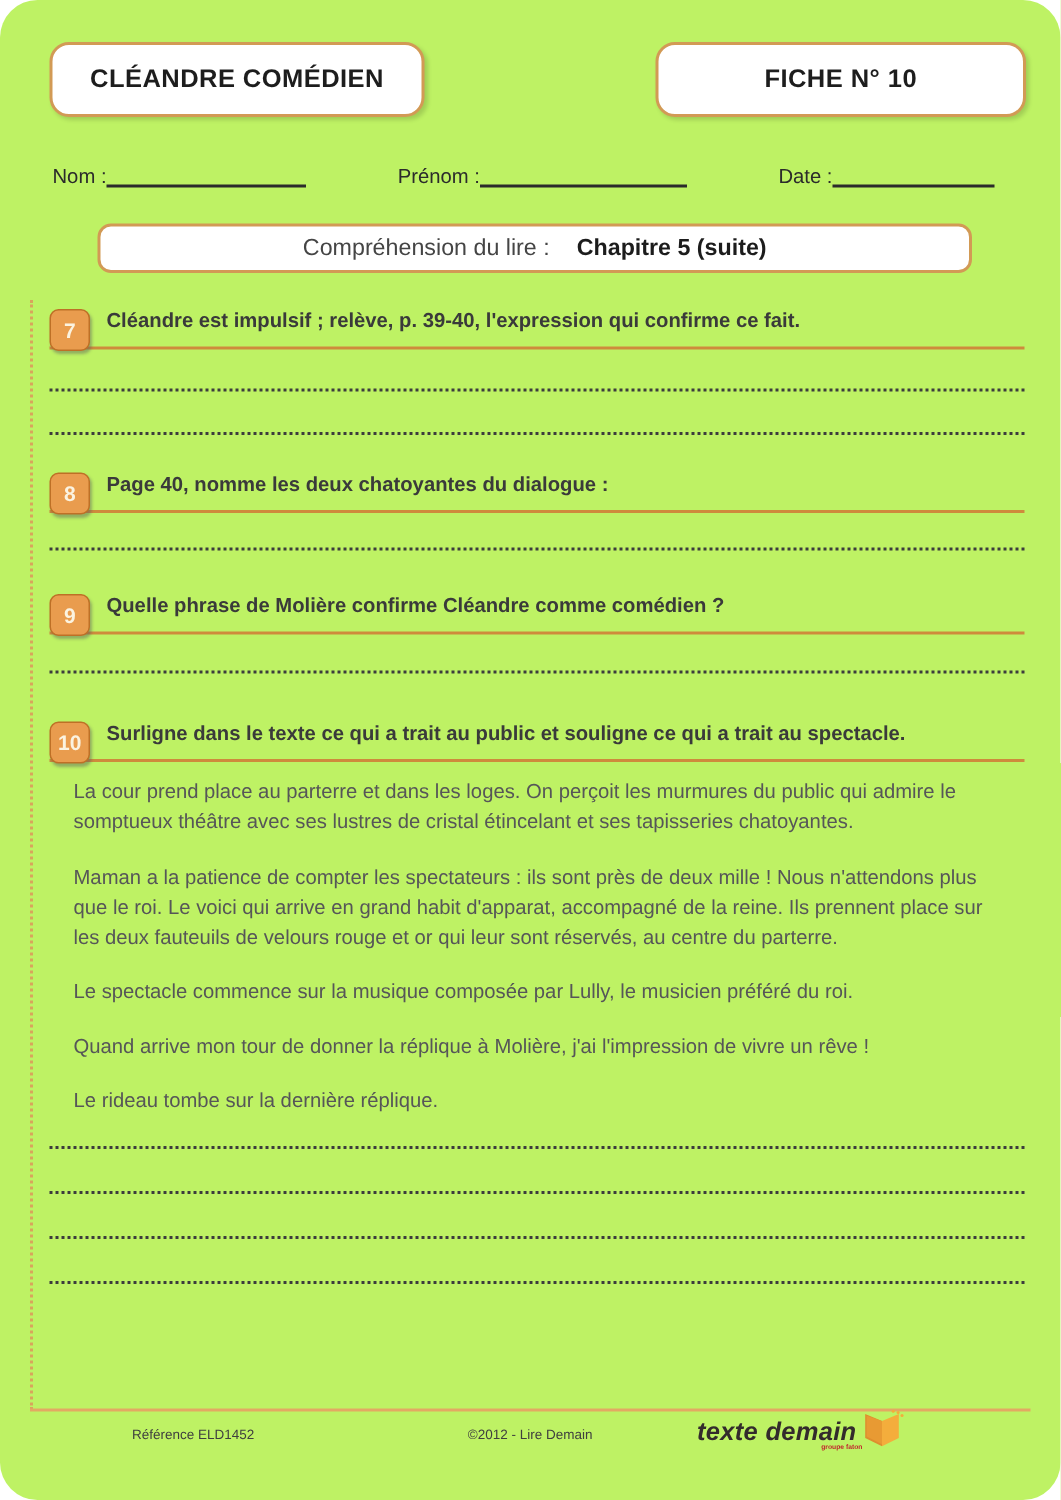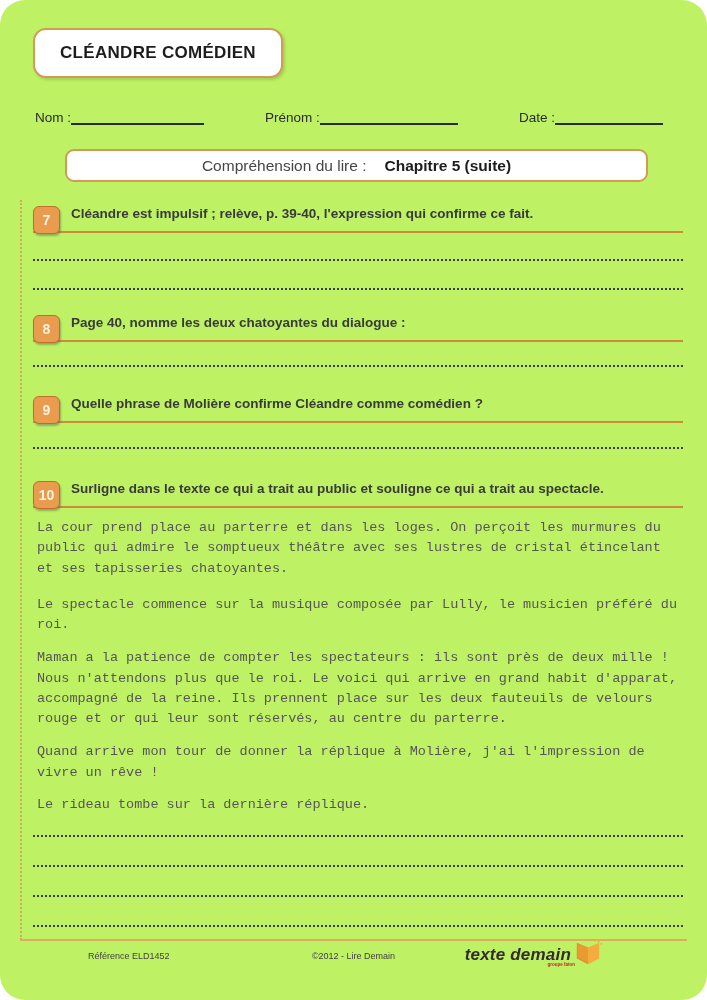--- a/index.html
+++ b/index.html
@@ -33,40 +33,43 @@
   
   .content{position:absolute;left:33px;top:203px;width:650px;}
   .q-header{position:relative;border-bottom:2.5px solid #CE8B3C;padding:0 0 6px 38px;min-height:22px;display:flex;align-items:center;}
   .q-badge{
     position:absolute;left:0;bottom:-2.5px;width:27px;height:28px;background:#E99C4E;border:1.5px solid #BE7026;
     border-radius:6px;box-sizing:border-box;display:flex;align-items:center;justify-content:center;
     color:#FBF3E0;font-weight:bold;font-size:14px;box-shadow:1px 2px 2px rgba(90,90,90,.45);
   }
   .q-text{font-weight:bold;font-size:13.5px;color:#3a3a3a;line-height:1.25;}
   .dots{height:0;border-bottom:2.5px dotted #3c3c3c;}
-  .para{font-size:13.5px;color:#565658;line-height:1.5;margin:4px;font-family:Liberation Mono, monospace;}
+  .para{font-size:13.5px;color:#565658;line-height:1.5;margin:16px;}
   .mt26{margin-top:26px}.mt27{margin-top:27px}.mt22{margin-top:22px}.mt23{margin-top:23px}
   .mt24{margin-top:24px}.mt29{margin-top:29px}.mt10{margin-top:10px}.mt13{margin-top:13px}
   .mt16{margin-top:16px}.mt12{margin-top:12px}.mt18{margin-top:18px}.mt20{margin-top:20px}.mt28{margin-top:28px}
   
   .footer-line{position:absolute;left:20px;right:20px;top:939px;border-top:2px solid #E2A963;}
   .footer-ref{position:absolute;left:88px;top:951px;font-size:9px;color:#3f3f3f;}
   .footer-copy{position:absolute;left:0;right:0;top:951px;text-align:center;font-size:9px;color:#3f3f3f;}
   .logo{position:absolute;right:104px;top:943px;display:flex;align-items:center;}
   .logo-text{font-style:italic;font-weight:bold;font-size:17px;color:#332B2C;letter-spacing:.2px;}
   .logo-sub{position:absolute;right:28px;top:19px;font-size:4.5px;color:#C0272D;font-weight:bold;}
   .book-svg{margin-left:2px;margin-top:-4px;}
 </style>
 </head>
 <body>
 
 <div class="page">
 
   <div class="hdr-box hdr-left">
     <span>CLÉANDRE COMÉDIEN</span>
+  </div>
+  <div class="hdr-box hdr-right">
+    <span>FICHE N° 10</span>
   </div>
 
   <div class="identity">
     <div class="field">
       <span class="lbl">Nom :</span>
       <span class="line w-nom"></span>
     </div>
     <div class="field">
       <span class="lbl">Prénom :</span>
       <span class="line w-prenom"></span>
@@ -103,22 +106,22 @@
       <span class="q-badge">9</span>
       <span class="q-text">Quelle phrase de Molière confirme Cléandre comme comédien ?</span>
     </div>
     <div class="dots mt24"></div>
 
     <div class="q-header mt29">
       <span class="q-badge">10</span>
       <span class="q-text">Surligne dans le texte ce qui a trait au public et souligne ce qui a trait au spectacle.</span>
     </div>
     <p class="para mt10">La cour prend place au parterre et dans les loges. On perçoit les murmures du public qui admire le somptueux théâtre avec ses lustres de cristal étincelant et ses tapisseries chatoyantes.</p>
+    <p class="para mt13">Maman a la patience de compter les spectateurs : ils sont près de deux mille ! Nous n'attendons plus que le roi. Le voici qui arrive en grand habit d'apparat, accompagné de la reine. Ils prennent place sur les deux fauteuils de velours rouge et or qui leur sont réservés, au centre du parterre.</p>
     <p class="para mt16">Le spectacle commence sur la musique composée par Lully, le musicien préféré du roi.</p>
-    <p class="para mt13">Maman a la patience de compter les spectateurs : ils sont près de deux mille ! Nous n'attendons plus que le roi. Le voici qui arrive en grand habit d'apparat, accompagné de la reine. Ils prennent place sur les deux fauteuils de velours rouge et or qui leur sont réservés, au centre du parterre.</p>
     <p class="para mt13">Quand arrive mon tour de donner la réplique à Molière, j'ai l'impression de vivre un rêve !</p>
     <p class="para mt12">Le rideau tombe sur la dernière réplique.</p>
 
     <div class="dots mt20"></div>
     <div class="dots mt28"></div>
     <div class="dots mt28"></div>
     <div class="dots mt28"></div>
 
   </div>
 

